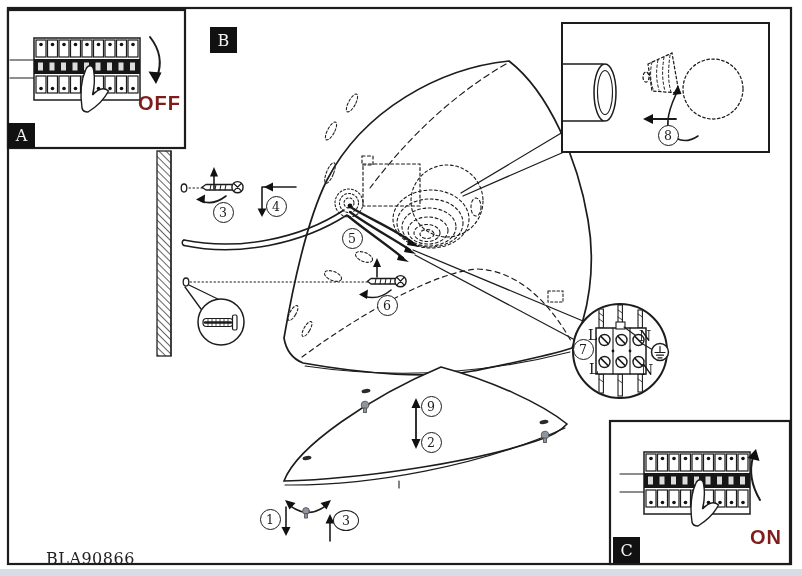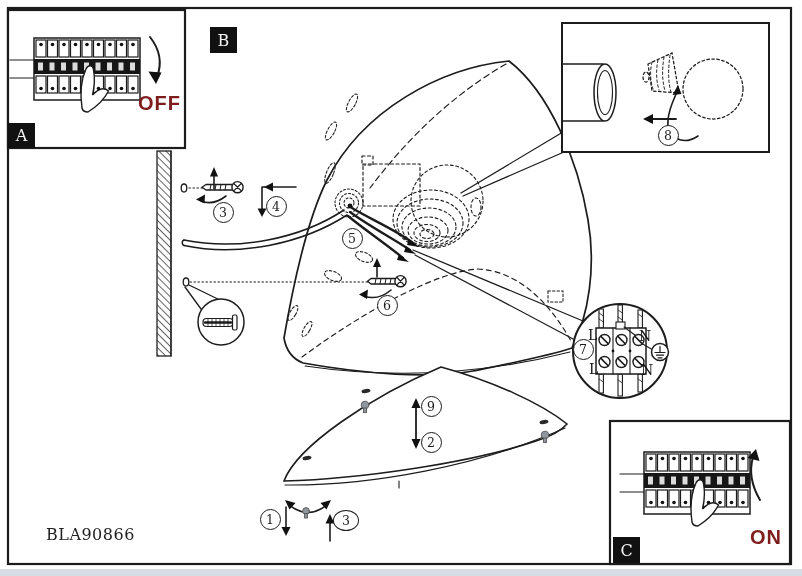--- a/index.html
+++ b/index.html
@@ -318,21 +318,21 @@
 
 </svg>
 
 <div class="sec-label" style="left:8px;top:123px;width:27px;height:25px;">A</div>
 <div class="sec-label" style="left:210px;top:27px;width:27px;height:26px;">B</div>
 <div class="sec-label" style="left:613px;top:537px;width:27px;height:26px;">C</div>
 
 <div class="pwr-label" style="left:138px;top:92px;">OFF</div>
 <div class="pwr-label" style="left:750px;top:506px;margin-top:20px;">ON</div>
 
-<div class="part-code" style="left:46px;top:525px;">BLA90866</div>
+<div class="part-code" style="left:46px;top:549px;">BLA90866</div>
 
 <div class="num-badge" style="left:259.5px;top:508.5px;">1</div>
 <div class="num-badge" style="left:420.5px;top:431.5px;">2</div>
 <div class="num-badge" style="left:212.5px;top:201.5px;">3</div>
 <div class="num-badge" style="left:265.5px;top:195.5px;">4</div>
 <div class="num-badge" style="left:341.5px;top:227.5px;">5</div>
 <div class="num-badge" style="left:376.5px;top:294.5px;">6</div>
 <div class="num-badge" style="left:572.5px;top:338.5px;">7</div>
 <div class="num-badge" style="left:657.5px;top:124.5px;">8</div>
 <div class="num-badge" style="left:420.5px;top:395.5px;">9</div>

